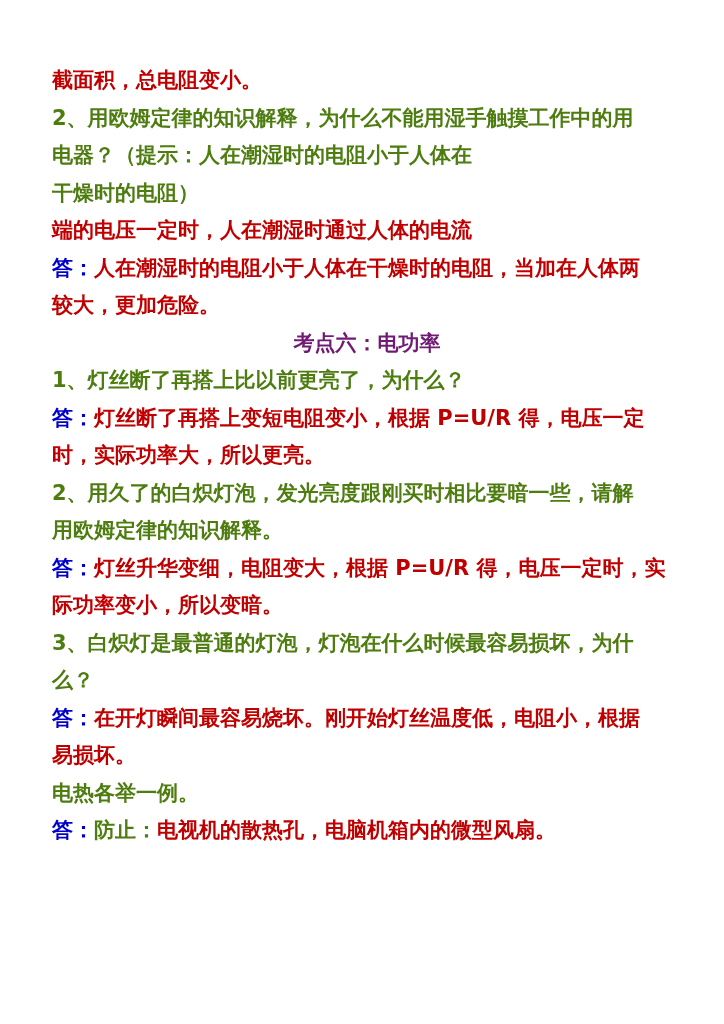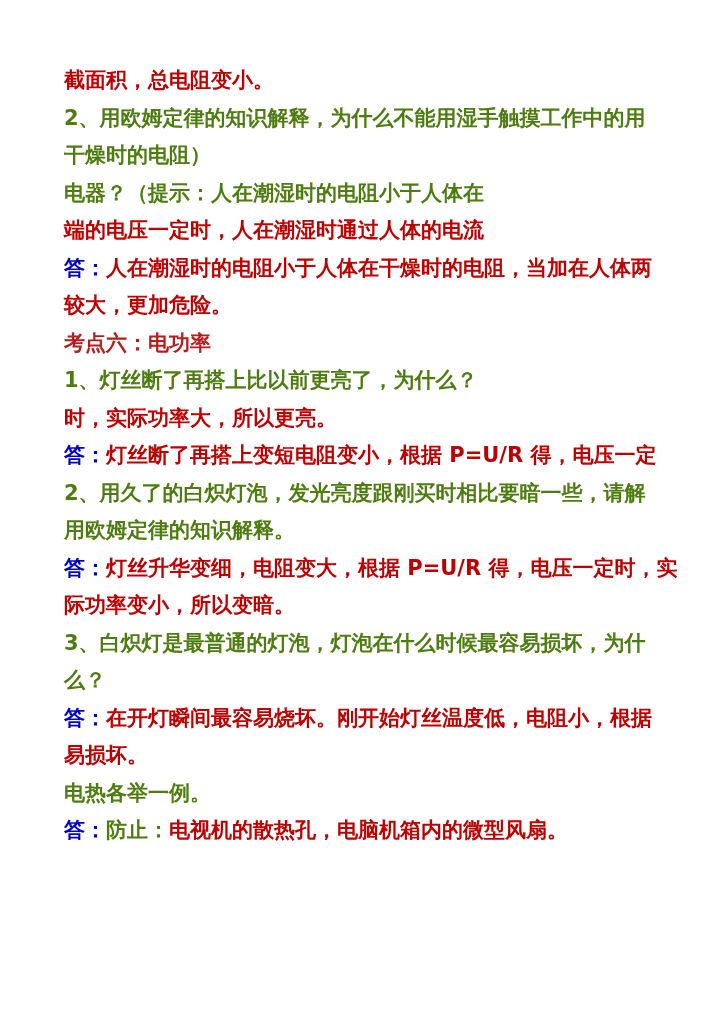--- a/index.html
+++ b/index.html
@@ -1,43 +1,43 @@
 <!DOCTYPE html>
 <html><head>
 <meta charset="utf-8">
 <style>
   html, body { margin: 0; padding: 0; background: #ffffff; }
   body { width: 724px; height: 1024px; position: relative; overflow: hidden; }
   .page {
-    position: absolute; left: 64px; top: 62px; width: 630px;
+    position: absolute; left: 52px; top: 62px; width: 630px;
     font-family: "DejaVu Sans", "Liberation Sans", sans-serif;
     font-weight: bold; font-size: 21px; line-height: 37.5px;
     color: #111111;
   }
   .line { white-space: nowrap; height: 37.5px; }
   .red { color: #c00000; }
   .blue { color: #0000cc; }
   .black { color: #4d7c0f; }
-  .heading { text-align: left; color: #b91c1c; }
+  .heading { text-align: center; color: #701a75; }
 </style>
 </head>
 <body>
 
 <div class="page">
   <div class="line red">截面积，总电阻变小。</div>
   <div class="line black">2、用欧姆定律的知识解释，为什么不能用湿手触摸工作中的用</div>
+  <div class="line black">电器？（提示：人在潮湿时的电阻小于人体在</div>
   <div class="line black">干燥时的电阻）</div>
-  <div class="line black">电器？（提示：人在潮湿时的电阻小于人体在</div>
   <div class="line red">端的电压一定时，人在潮湿时通过人体的电流</div>
   <div class="line"><span class="blue">答：</span><span class="red">人在潮湿时的电阻小于人体在干燥时的电阻，当加在人体两</span></div>
   <div class="line red">较大，更加危险。</div>
   <div class="line heading">考点六：电功率</div>
   <div class="line black">1、灯丝断了再搭上比以前更亮了，为什么？</div>
+  <div class="line"><span class="blue">答：</span><span class="red">灯丝断了再搭上变短电阻变小，根据 P=U/R 得，电压一定</span></div>
   <div class="line red">时，实际功率大，所以更亮。</div>
-  <div class="line"><span class="blue">答：</span><span class="red">灯丝断了再搭上变短电阻变小，根据 P=U/R 得，电压一定</span></div>
   <div class="line black">2、用久了的白炽灯泡，发光亮度跟刚买时相比要暗一些，请解</div>
   <div class="line black">用欧姆定律的知识解释。</div>
   <div class="line"><span class="blue">答：</span><span class="red">灯丝升华变细，电阻变大，根据 P=U/R 得，电压一定时，实</span></div>
   <div class="line red">际功率变小，所以变暗。</div>
   <div class="line black">3、白炽灯是最普通的灯泡，灯泡在什么时候最容易损坏，为什</div>
   <div class="line black">么？</div>
   <div class="line"><span class="blue">答：</span><span class="red">在开灯瞬间最容易烧坏。刚开始灯丝温度低，电阻小，根据</span></div>
   <div class="line red">易损坏。</div>
   <div class="line black">电热各举一例。</div>
   <div class="line"><span class="blue">答：</span><span class="black">防止：</span><span class="red">电视机的散热孔，电脑机箱内的微型风扇。</span></div>

